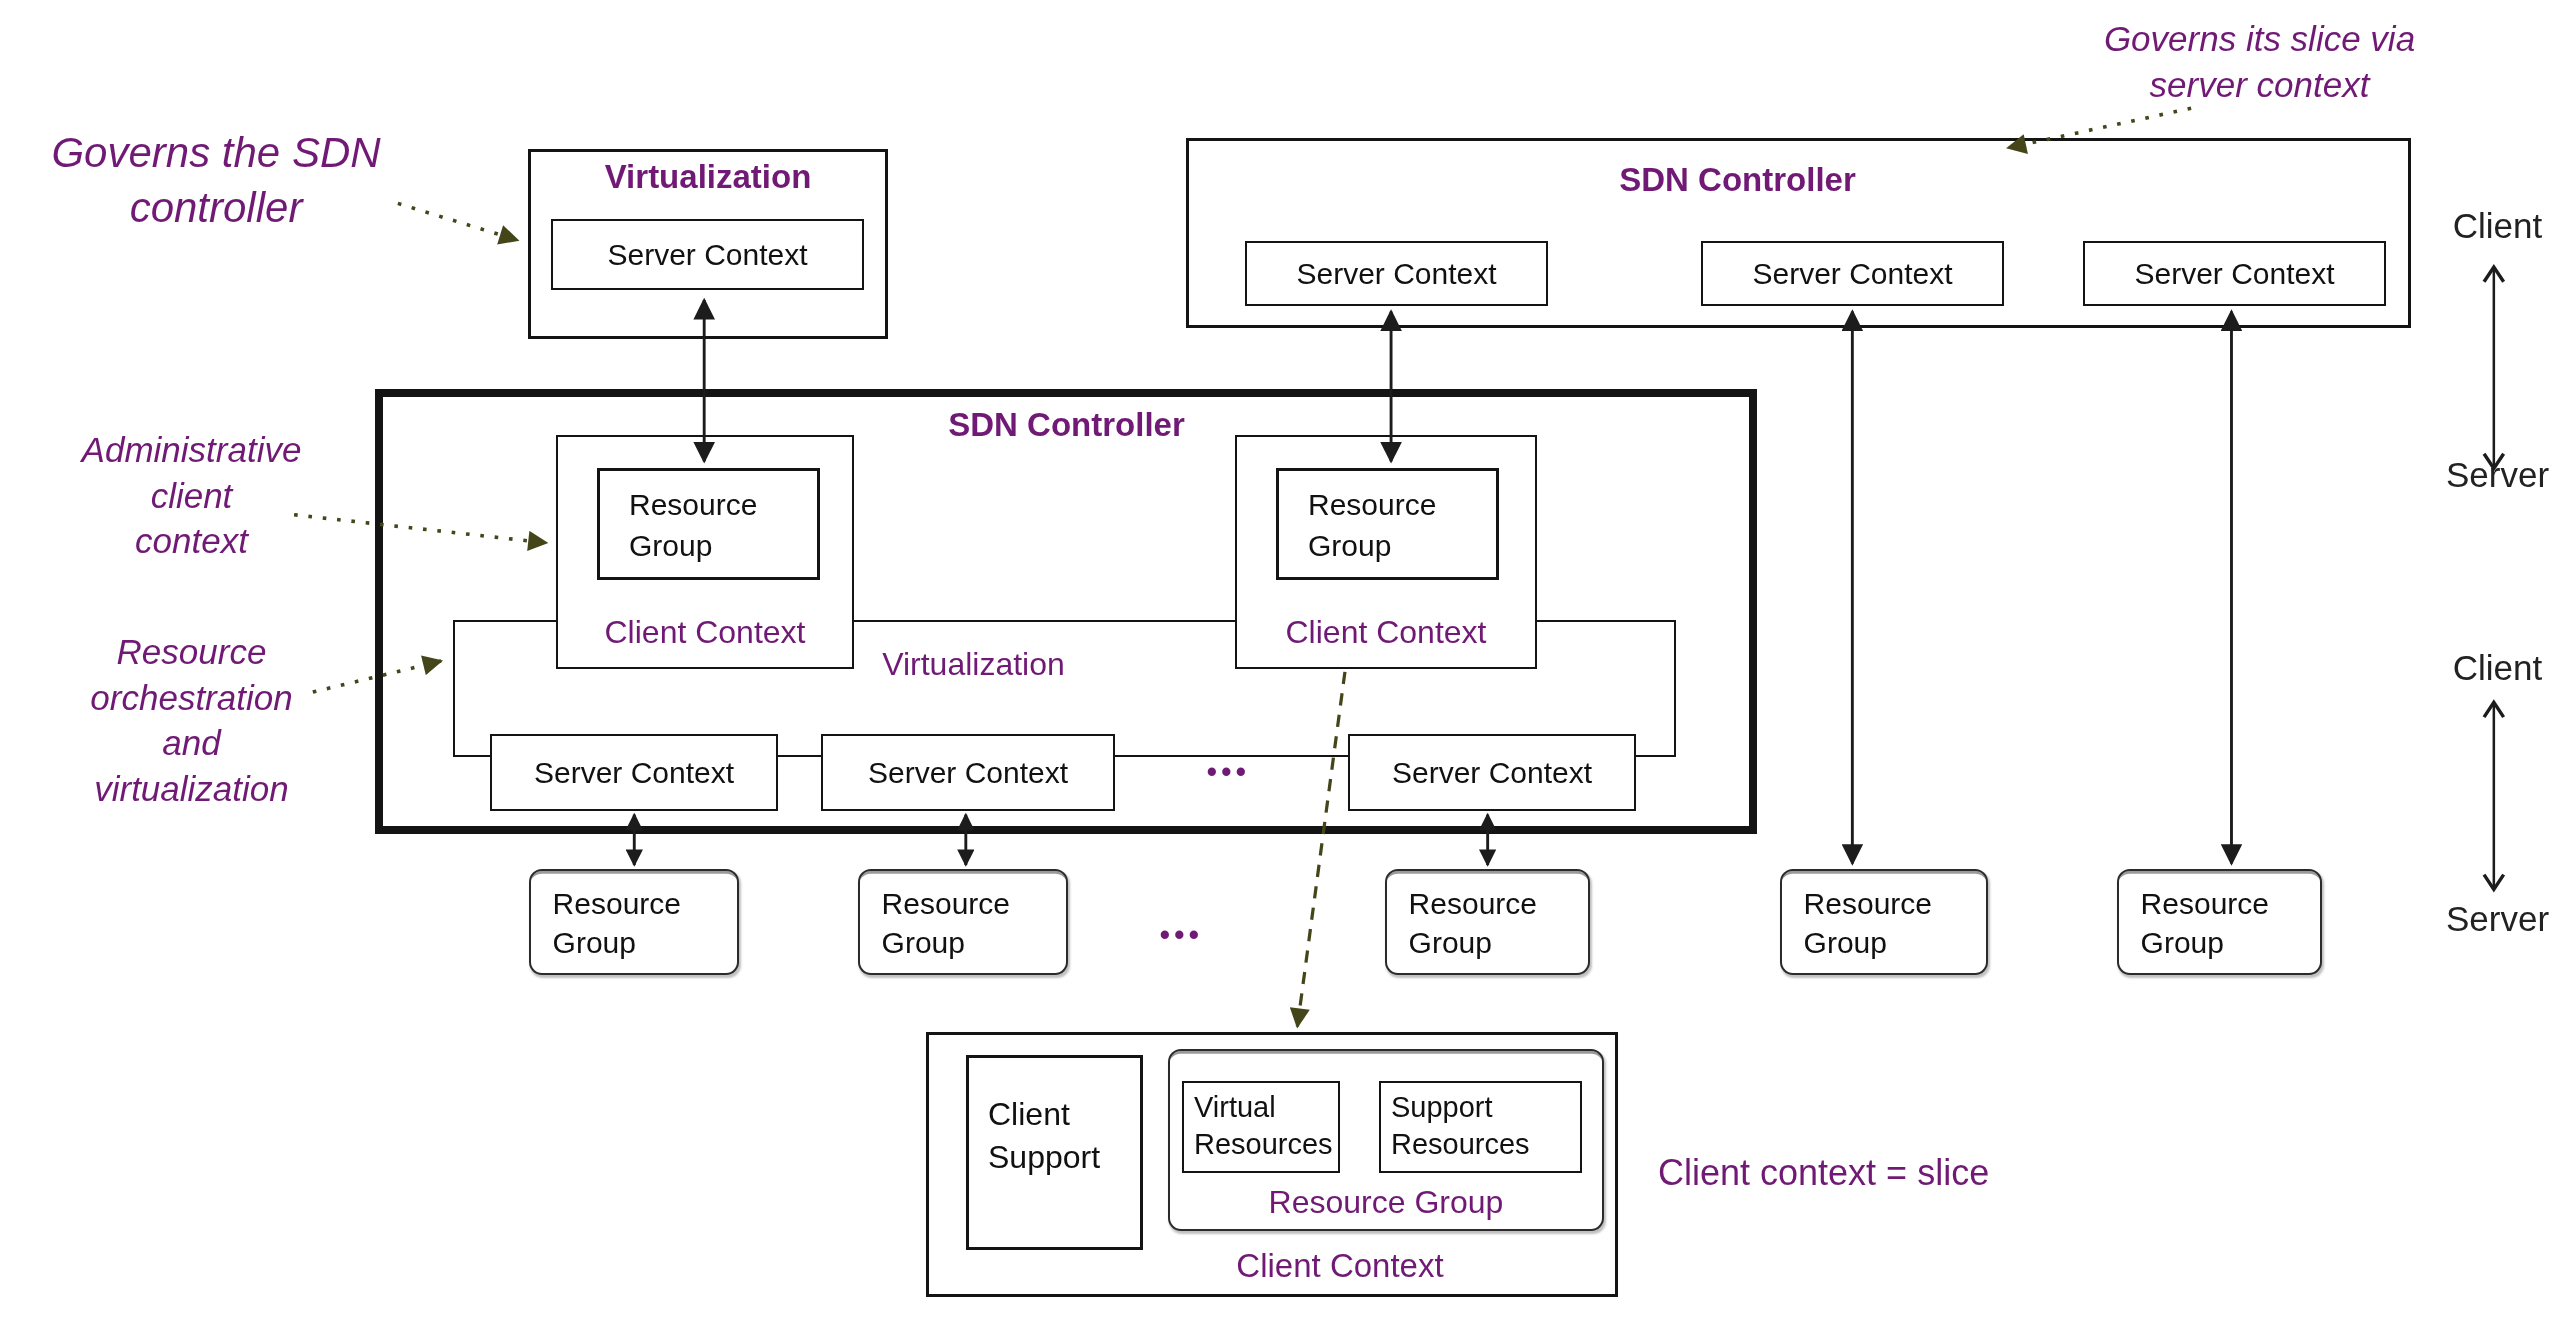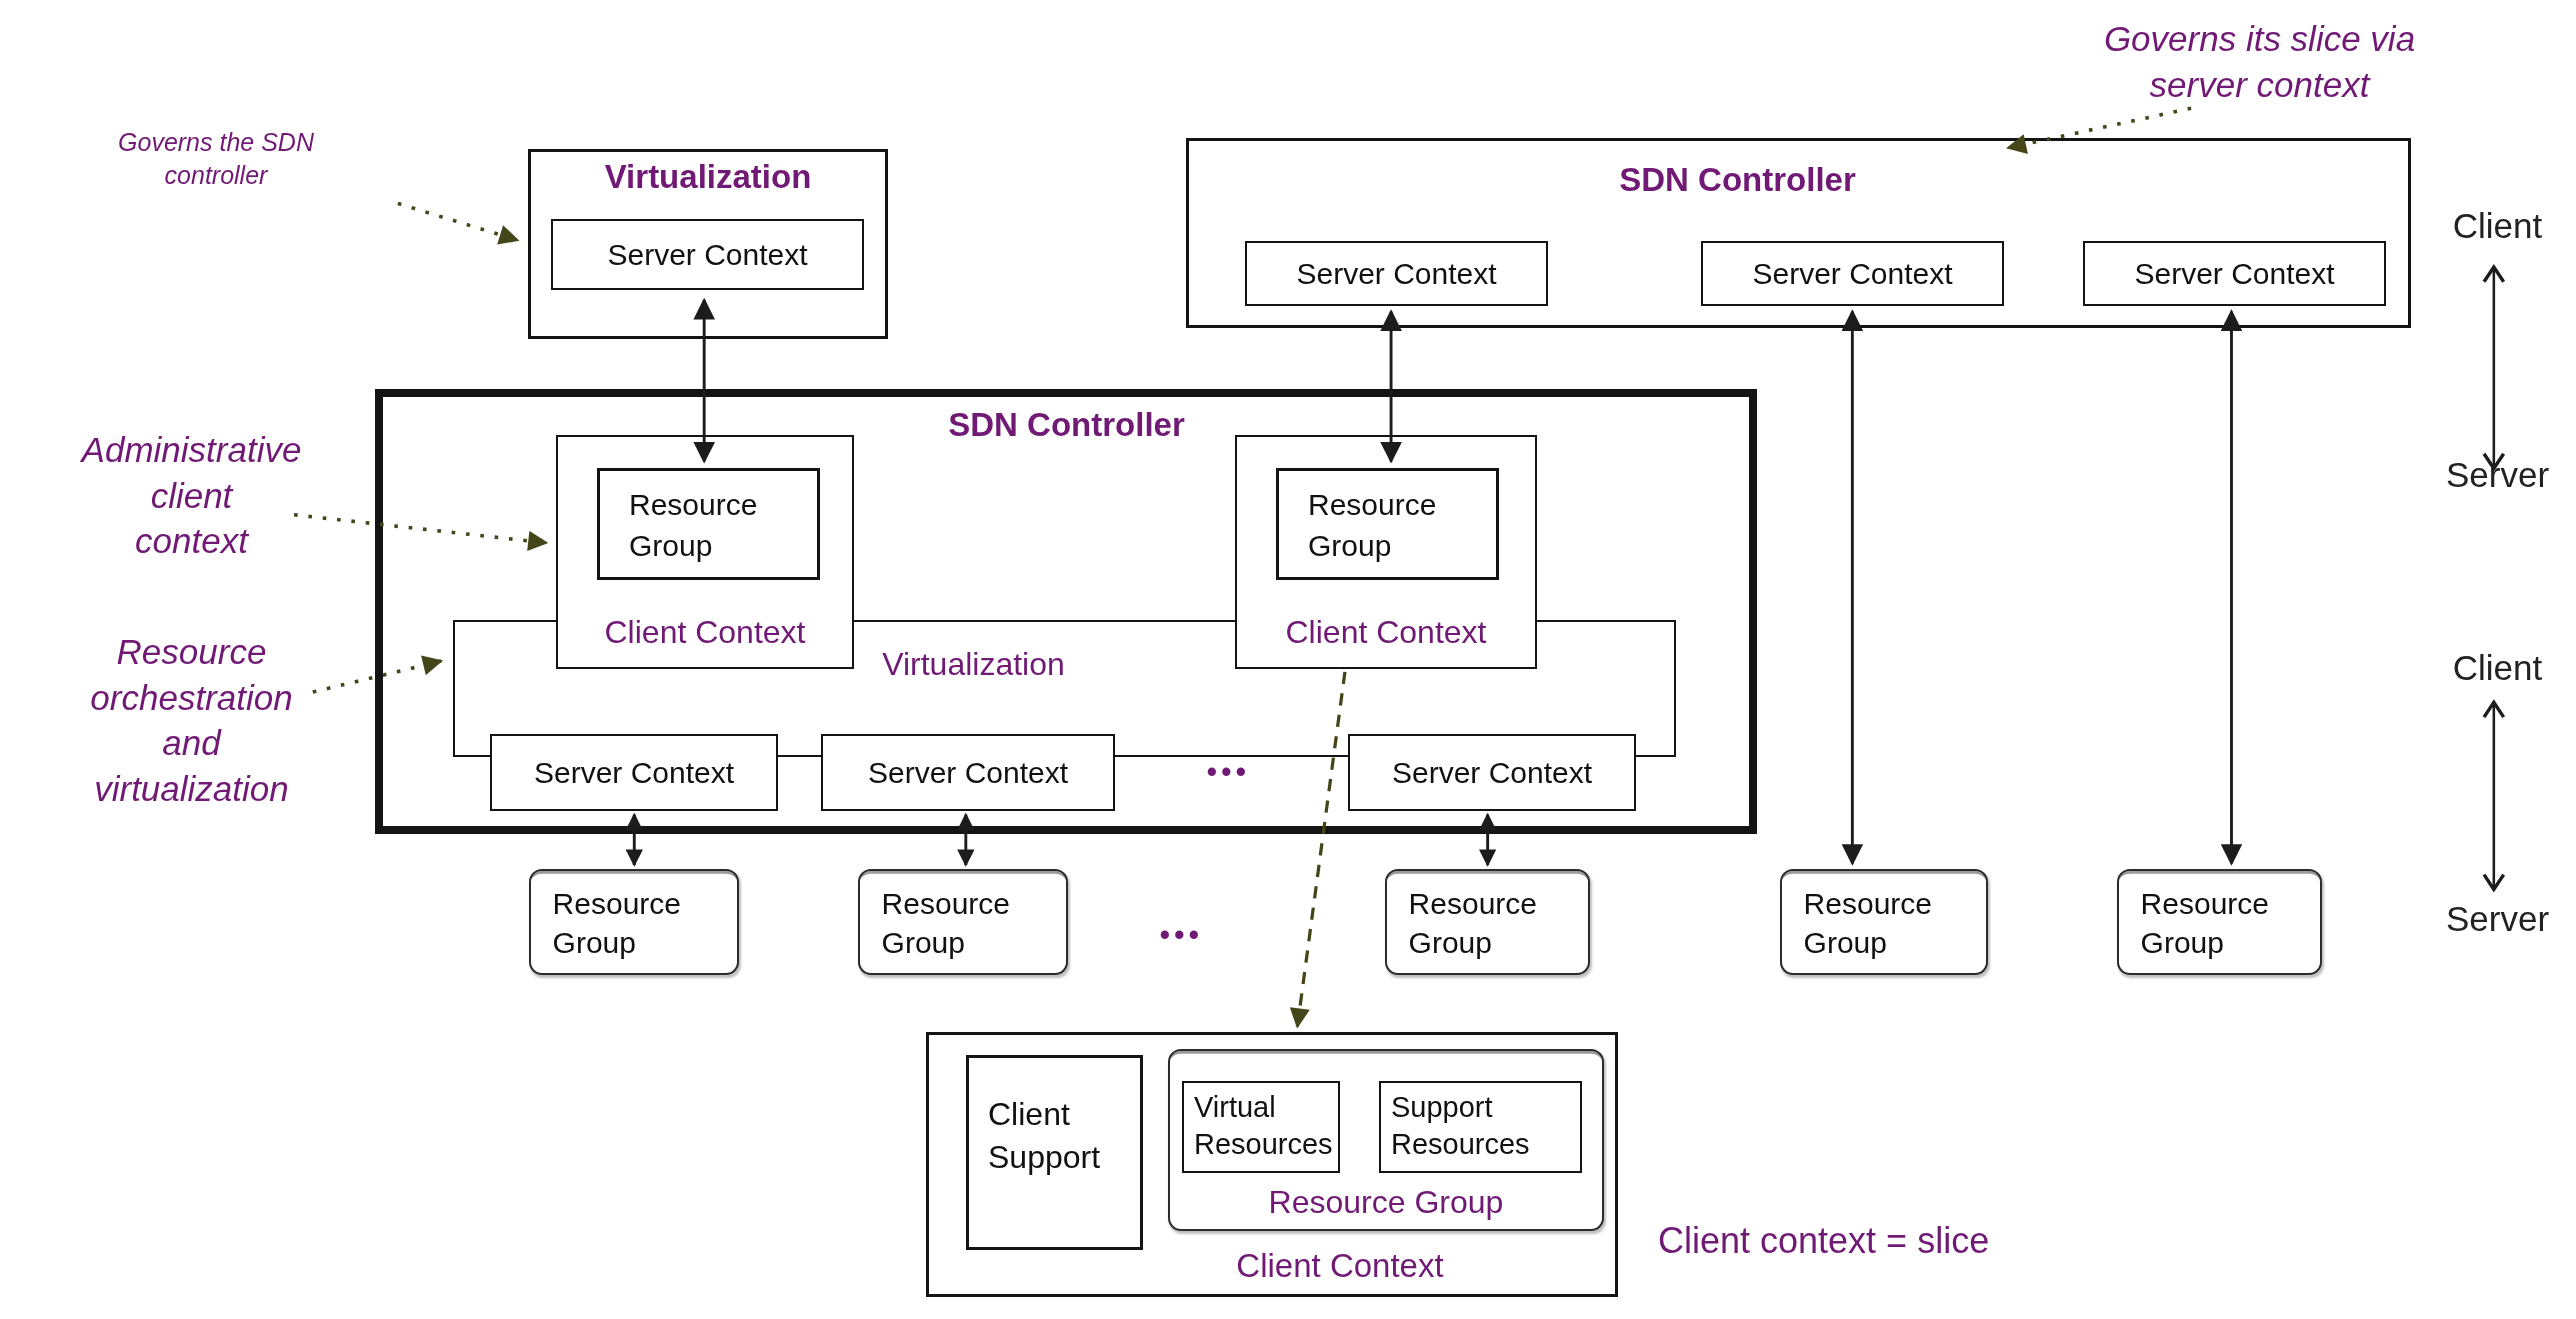--- a/index.html
+++ b/index.html
@@ -19,36 +19,36 @@
   .aline{stroke:var(--ann,#45451a);fill:none;}
   .mfill{fill:var(--line,#1c1c1c);}
   .mafill{fill:var(--ann,#45451a);}
   .mchev{fill:none;stroke:var(--line,#1c1c1c);stroke-width:1.4;}
 </style>
 </head>
 <body>
 
 <div id="canvas">
 
-  <div class="lbl italic ml" style="left:43px;top:126px;width:346px;font-size:25px;line-height:1.3;text-align:center;">Governs the SDN
+  <div class="lbl italic ml" style="left:43px;top:126px;width:346px;font-size:42px;line-height:1.3;text-align:center;">Governs the SDN
 controller</div>
 
   <div class="lbl italic ml" style="left:1946px;top:16px;width:627px;font-size:35px;line-height:1.3;text-align:center;">Governs its slice via
 server context</div>
 
   <div class="lbl italic ml" style="left:40px;top:427px;width:303px;font-size:35px;line-height:1.3;text-align:center;">Administrative
 client
 context</div>
 
   <div class="lbl italic ml" style="left:40px;top:629px;width:303px;font-size:35px;line-height:1.3;text-align:center;">Resource
 orchestration
 and
 virtualization</div>
 
-  <div class="lbl" style="left:1658px;top:1220px;width:447px;font-size:36px;">Client context = slice</div>
+  <div class="lbl" style="left:1658px;top:1152px;width:447px;font-size:36px;">Client context = slice</div>
 
   <div class="box" style="left:528px;top:149px;width:360px;height:190px;border-width:3.6px;"></div>
   <div class="lbl bold flexc" style="left:528px;top:157px;width:360px;height:40px;font-size:33px;">Virtualization</div>
   <div class="box flexc" style="left:551px;top:219px;width:313px;height:71px;font-size:30px;">
     <span>Server Context</span>
   </div>
 
   <div class="box" style="left:1186px;top:138px;width:1225px;height:190px;border-width:3.6px;"></div>
   <div class="lbl bold flexc" style="left:1186px;top:160px;width:1103px;height:40px;font-size:33px;">SDN Controller</div>
   <div class="box flexc" style="left:1245px;top:241px;width:303px;height:65px;font-size:30px;">

